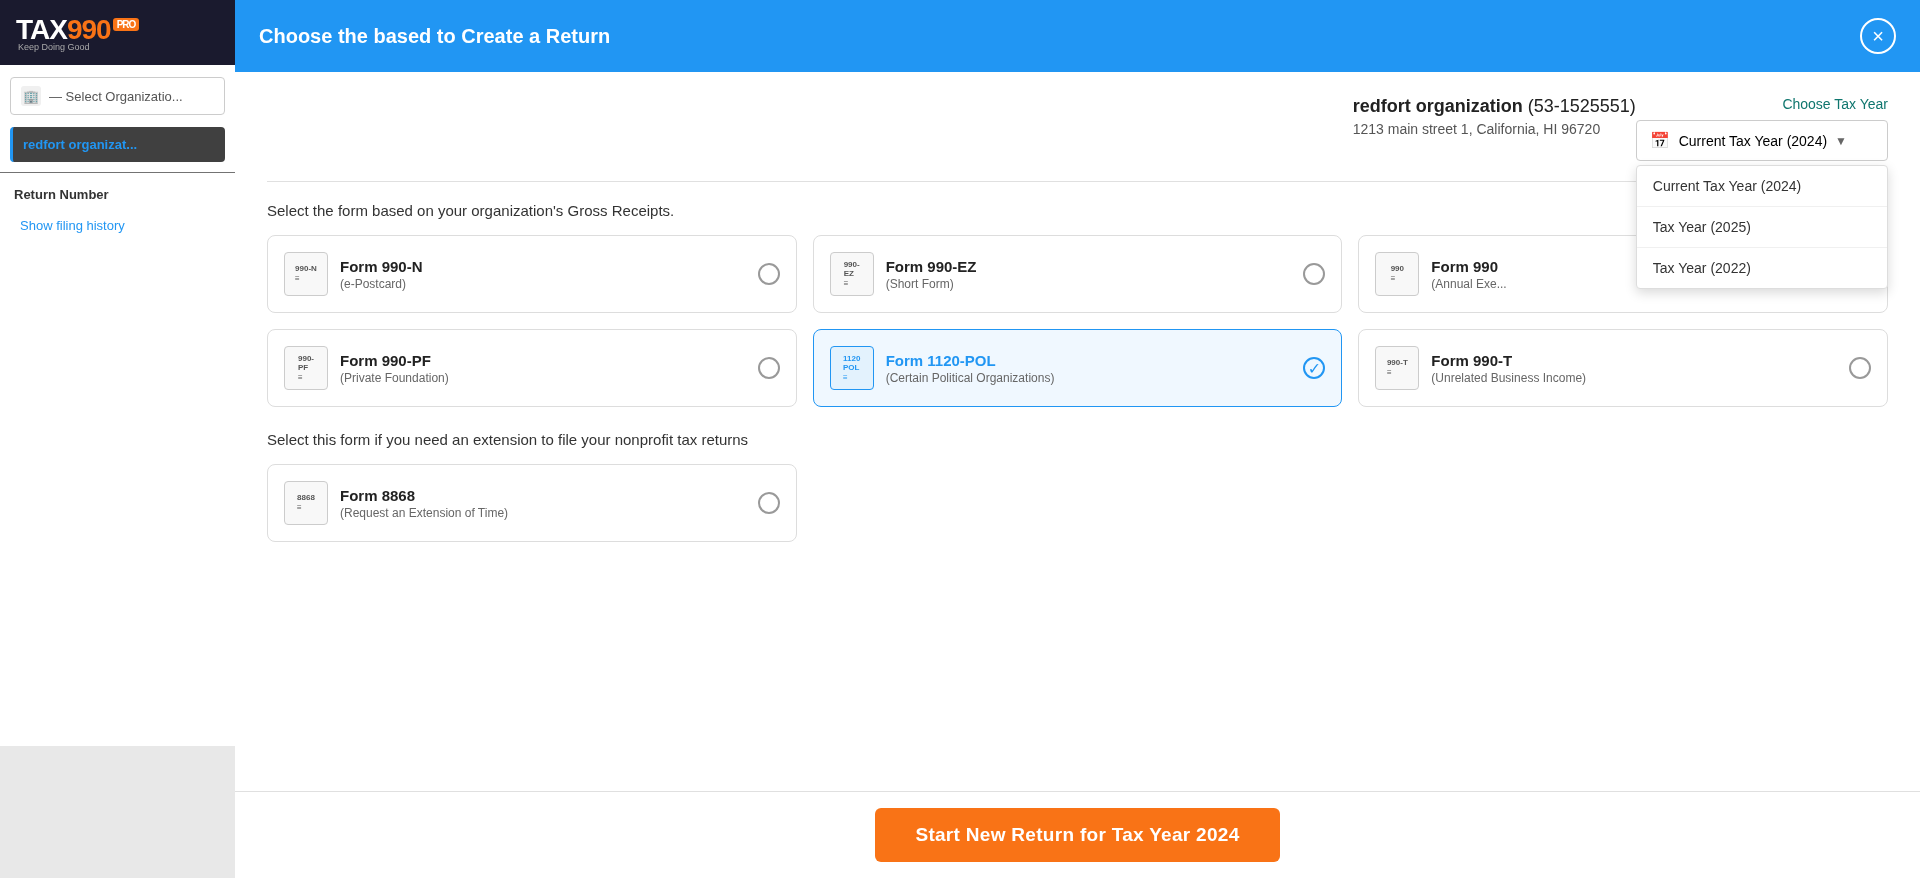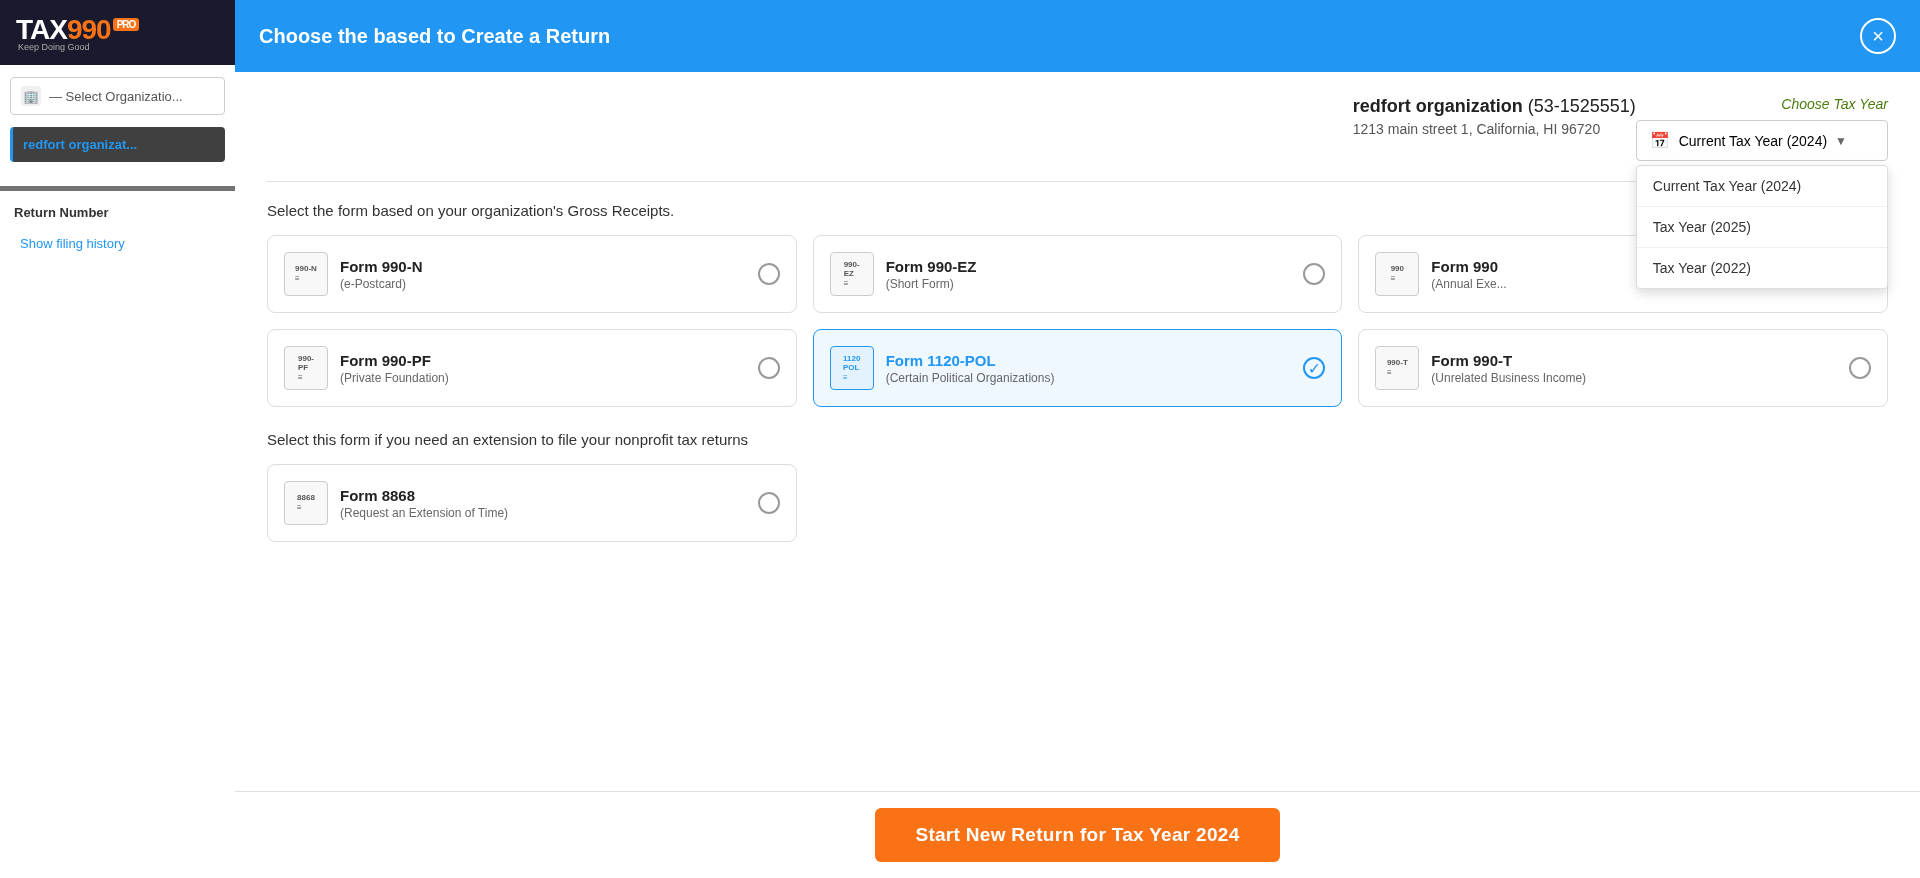--- a/index.html
+++ b/index.html
@@ -1,20 +1,20 @@
 <!DOCTYPE html>
 <html><head>
   <meta charset="utf-8">
   <style>
     * { box-sizing: border-box; margin: 0; padding: 0; }
     body { font-family: Arial, sans-serif; background: #e8e8e8; width: 1920px; height: 878px; overflow: hidden; position: relative; }
 
     
     .bg-panel {
-      position: absolute; top: 0; left: 0; width: 235px; height: 878px;
+      position: absolute; top: 0; left: 0; width: 235px; height: 746px;
       background: #fff;
     }
     .bg-logo-area {
       background: #1a1a2e; height: 65px; display: flex; align-items: center; padding-left: 16px;
     }
     .logo-text {
       font-size: 28px; font-weight: 900; color: #fff; letter-spacing: -1px;
     }
     .logo-tax { color: #fff; }
     .logo-990 { color: #f97316; }
@@ -29,21 +29,21 @@
 
     .alpha-nav { display: flex; align-items: center; gap: 6px; padding: 8px 14px; font-size: 13px; color: #555; }
     .alpha-all { background: #f97316; color: #fff; border-radius: 50%; width: 24px; height: 24px; display: flex; align-items: center; justify-content: center; font-size: 12px; font-weight: bold; }
 
     .org-item {
       margin: 8px 10px; padding: 10px; border-radius: 4px; background: #404040;
       border-left: 3px solid #2196f3; cursor: pointer;
     }
     .org-item-name { color: #2196f3; font-size: 13px; font-weight: bold; }
 
-    .section-header { padding: 14px 14px 8px; font-size: 13px; font-weight: bold; color: #333; border-top: 5px solid #737373; margin-top: 24px; }
+    .section-header { padding: 14px 14px 8px; font-size: 13px; font-weight: bold; color: #333; border-top: 1px solid #737373; margin-top: 10px; }
 
     .show-filing { color: #2196f3; font-size: 13px; padding: 8px 20px; cursor: pointer; }
 
     
     .modal {
       position: absolute; top: 0; left: 235px; right: 0; bottom: 0;
       background: #fff; display: flex; flex-direction: column;
     }
 
     .modal-header {
@@ -61,21 +61,21 @@
     .modal-body { flex: 1; overflow-y: auto; padding: 24px 32px; position: relative; }
 
     
     .org-header-row { display: flex; justify-content: flex-end; align-items: flex-start; margin-bottom: 20px; }
     .org-info {}
     .org-name { font-size: 18px; font-weight: bold; color: #222; }
     .org-ein { font-weight: normal; }
     .org-address { font-size: 14px; color: #555; margin-top: 4px; }
 
     .tax-year-section { display: flex; flex-direction: column; align-items: flex-end; gap: 8px; position: relative; }
-    .tax-year-label { font-size: 14px; color: #4d7c0f; font-style: italic; }
+    .tax-year-label { font-size: 14px; color: #0f766e; }
     .tax-year-select {
       border: 1px solid #ccc; border-radius: 4px; padding: 10px 40px 10px 14px;
       font-size: 14px; min-width: 240px; display: flex; align-items: center; gap: 8px;
       cursor: pointer; background: #fff; position: relative;
     }
     .tax-year-select-icon { color: #2196f3; font-size: 16px; }
     .tax-year-select-text { flex: 1; }
     .tax-year-chevron { color: #666; font-size: 12px; }
     .dropdown-wrapper { position: relative; }
     .dropdown-menu {

